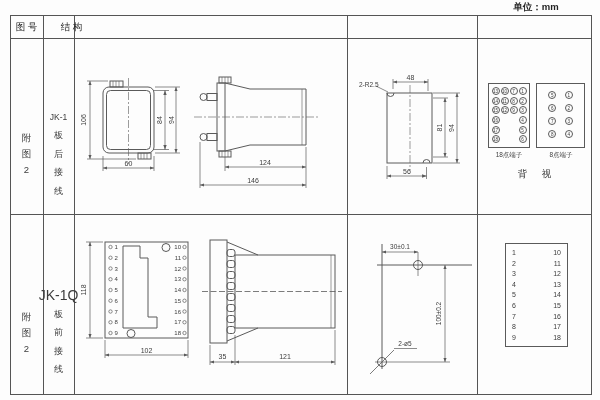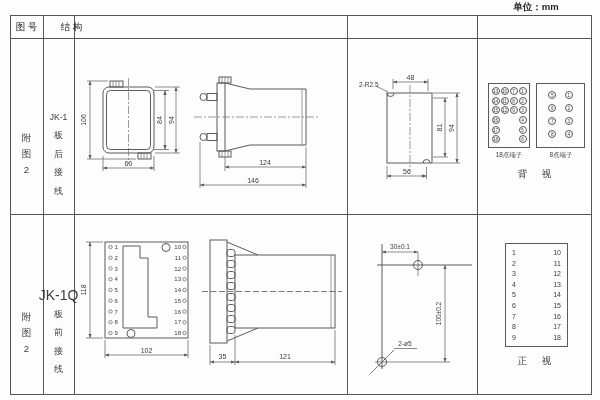--- a/index.html
+++ b/index.html
@@ -337,16 +337,15 @@
         <div>11</div>
         <div>12</div>
         <div>13</div>
         <div>14</div>
         <div>15</div>
         <div>16</div>
         <div>17</div>
         <div>18</div>
       </div>
     </div>
-    <div class="viewlabel" style="top:141px">正 视</div>
   </div>
 
 </div>
 
 </body></html>

